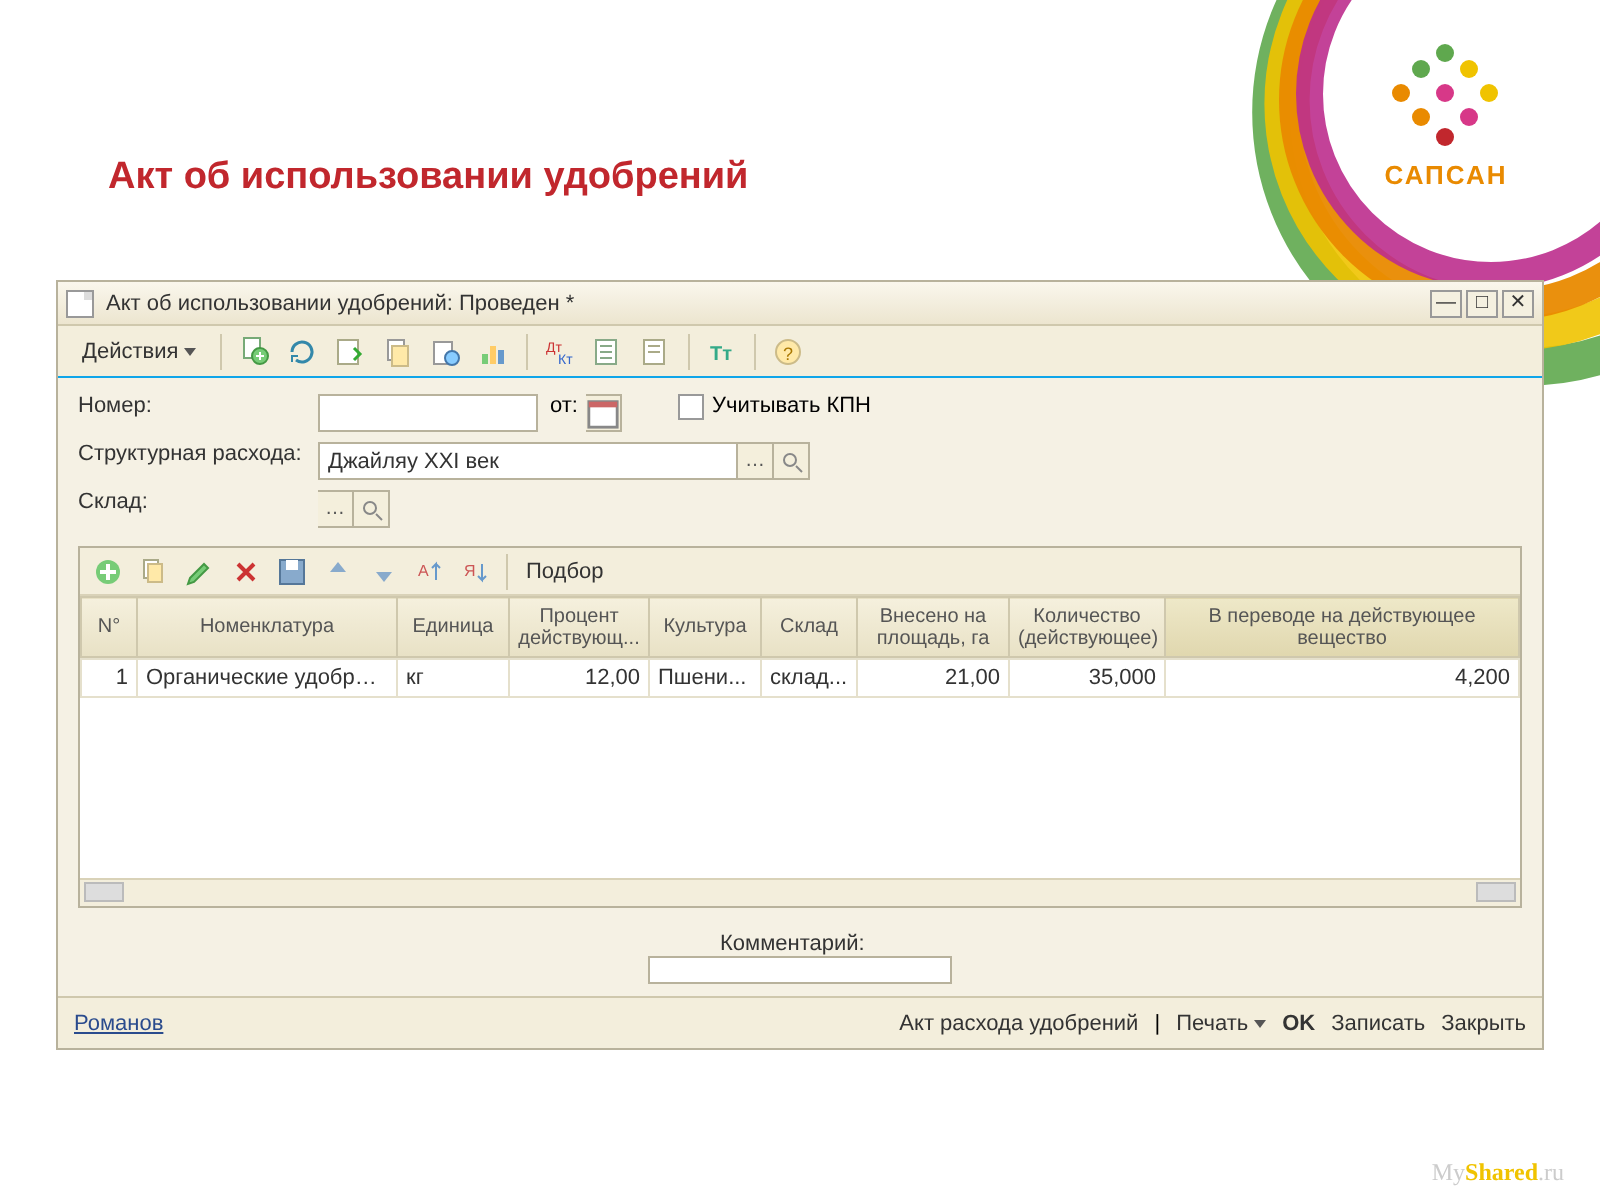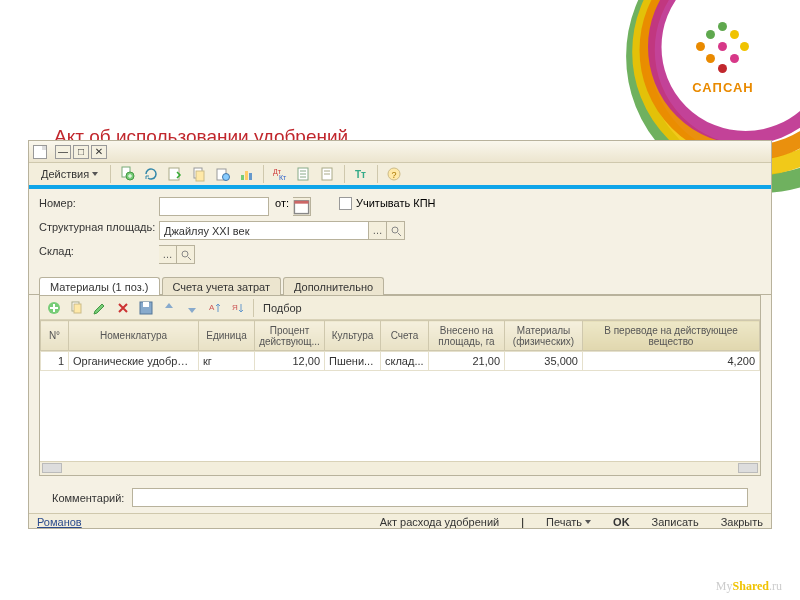--- a/index.html
+++ b/index.html
@@ -12,32 +12,32 @@
   .arc.a2 { border-color: #f0c300; transform: scale(0.95) translate(6px,2px); opacity:.9;}
   .arc.a3 { border-color: #e98a00; transform: scale(0.85); opacity:.95;}
   .arc.a4 { border-color: #bc2e8d; transform: scale(0.75) translate(-6px,-4px); opacity:.9;}
 
   
   .logo { position: absolute; top: 22px; right: 42px; text-align: center; z-index: 2; }
   .logo .dots { width: 70px; height: 56px; position: relative; margin: 0 auto; }
   .dot { position: absolute; width: 9px; height: 9px; border-radius: 50%; }
   .logo-text { color: #e98a00; font-weight: bold; font-size: 13px; letter-spacing: 1px; margin-top: 2px; }
 
-  .page-title { position: absolute; top: 78px; left: 54px; color: #c1272d; font-size: 19px; font-weight: normal; z-index: 2; margin-top: 48px; }
+  .page-title { position: absolute; top: 78px; left: 54px; color: #c1272d; font-size: 19px; font-weight: bold; z-index: 2; }
 
   
   .window { position: absolute; top: 140px; left: 28px; width: 744px; background: #f5f1e4; border: 1px solid #b8b29c; z-index: 2; }
   .titlebar { display: flex; align-items: center; height: 22px; background: linear-gradient(#faf7ed,#ece5cf); border-bottom: 1px solid #cfc8ad; padding: 0 4px; }
   .titlebar .doc-icon { width:14px; height:14px; background:#fff; border:1px solid #999; margin-right:6px; position:relative;}
   .titlebar .doc-icon::after{content:"";position:absolute;top:0;right:0;width:4px;height:4px;background:#ddd;}
   .titlebar .title { flex:1; color:#333; }
   .win-btn { width:16px; height:14px; margin-left:2px; border:1px solid #999; background:#f4f0e0; display:flex; align-items:center; justify-content:center; cursor:pointer; }
   .win-btn span{font-size:10px; line-height:1; color:#333;}
 
-  .menubar, .rowbar { display:flex; align-items:center; height:26px; padding:0 6px; gap:4px; border-bottom:4px solid #0ea5e9; background:#f3eedc;}
+  .menubar, .rowbar { display:flex; align-items:center; height:26px; padding:0 6px; gap:4px; border-bottom:1px solid #0ea5e9; background:#f3eedc;}
   .menu-btn { display:flex; align-items:center; gap:3px; padding:2px 6px; color:#333; cursor:pointer; }
   .caret-down { width:0;height:0;border-left:3px solid transparent;border-right:3px solid transparent;border-top:4px solid #555; display:inline-block;}
   .sep { width:1px; height:18px; background:#cfc8ad; margin:0 2px; }
   .tb-icon { width:20px; height:20px; border:1px solid transparent; border-radius:2px; display:flex; align-items:center; justify-content:center; cursor:pointer; }
   .tb-icon svg{ width:16px; height:16px; }
 
   .form-area { padding:8px 10px 4px; background:#f5f1e4; }
   .form-row { display:flex; align-items:flex-start; margin-bottom:4px; height:20px;}
   .form-row label { width:120px; color:#333; }
   .input { height:19px; border:1px solid #b8b29c; background:#fff; padding:0 4px; font-size:11px; color:#333;}
@@ -54,27 +54,27 @@
   .grid-toolbar .label{ color:#333; padding:0 4px; cursor:pointer;}
   table.grid { width:100%; border-collapse:collapse; table-layout:fixed; }
   table.grid th { background:linear-gradient(#f5f0dd,#e8e1c5); border:1px solid #cfc8ad; font-weight:normal; color:#555; padding:3px 4px; font-size:10px; height:30px;}
   table.grid th.sel { background:linear-gradient(#eee8c8,#e0d7ae);}
   table.grid td { border:1px solid #e5e0cc; padding:3px 4px; color:#333; height:18px; white-space:nowrap; overflow:hidden; text-overflow:ellipsis;}
   .grid-body { height:110px; overflow:auto; background:#fff;}
   .num { text-align:right; }
   .scroll-placeholder{height:14px; background:#f3eedc; border-top:1px solid #d9d2b8; display:flex; justify-content:space-between; padding:0 2px;}
   .scroll-placeholder .thumb{width:20px;height:10px;background:#ddd;border:1px solid #bbb;margin-top:1px;}
 
-  .comment-row{ display:flex; align-items:center; padding:6px 23px; background:#f5f1e4;}
+  .comment-row{ display:flex; align-items:center; padding:6px 10px; background:#f5f1e4;flex-direction:column;}
   .comment-row label{ width:80px; color:#333;}
   .comment-row .input{ flex:1; }
 
-  .status-bar { display:flex; align-items:flex-end; height:15px; border-top:1px solid #cfc8ad; padding:0 8px; background:#f3eedc;}
+  .status-bar { display:flex; align-items:center; height:26px; border-top:1px solid #cfc8ad; padding:0 8px; background:#f3eedc;}
   .status-bar .user { color:#2a4b8d; text-decoration:underline; cursor:pointer;}
-  .status-bar .right { margin-left:auto; display:flex; gap:22px; align-items:center;}
+  .status-bar .right { margin-left:auto; display:flex; gap:8px; align-items:center;}
   .status-bar .btn { display:flex; align-items:center; gap:3px; cursor:pointer; color:#333;}
   .status-bar .btn.ok{ font-weight:bold;}
 
   .watermark { position:absolute; bottom:6px; right:18px; font-size:12px; color:#ccc; font-family:Georgia,serif; z-index:1;}
   .watermark b{color:#f0c300;}
 </style>
 </head>
 <body>
 
 <div class="arcs">
@@ -97,20 +97,21 @@
     <span class="dot" style="left:30px;top:42px;background:#c1272d"></span>
   </div>
   <div class="logo-text">САПСАН</div>
 </div>
 
 <div class="page-title">Акт об использовании удобрений</div>
 
 <div class="window">
   <div class="titlebar">
     <span class="doc-icon"></span>
+    <span class="title">Акт об использовании удобрений: Проведен *</span>
     <div class="win-btn">
         <span>—</span>
       </div>
     <div class="win-btn">
         <span>□</span>
       </div>
     <div class="win-btn">
         <span>✕</span>
       </div>
   </div>
@@ -202,21 +203,21 @@
           <svg viewBox="0 0 12 12">
             <rect x="1" y="2" width="10" height="9" fill="#fff" stroke="#888"></rect>
             <rect x="1" y="2" width="10" height="2" fill="#c66"></rect>
           </svg>
         </div>
       <span style="width:28px"></span>
       <span class="checkbox"></span>
       <span>Учитывать КПН</span>
     </div>
     <div class="form-row">
-      <label>Структурная площадь:</label>
+      <label>Структурная расхода:</label>
       <input class="input" style="width: 210px;" value="Джайляу XXI век">
       <div class="lookup-btn">…</div>
       <div class="lookup-btn mag-btn" style="border-left:none">
           <svg viewBox="0 0 12 12">
             <circle cx="5" cy="5" r="3" fill="none" stroke="#888"></circle>
             <path d="M8 8l3 3" stroke="#888"></path>
           </svg>
         </div>
     </div>
     <div class="form-row">
@@ -224,25 +225,20 @@
       <div class="lookup-btn">…</div>
       <div class="lookup-btn mag-btn" style="border-left:none">
           <svg viewBox="0 0 12 12">
             <circle cx="5" cy="5" r="3" fill="none" stroke="#888"></circle>
             <path d="M8 8l3 3" stroke="#888"></path>
           </svg>
         </div>
     </div>
   </div>
 
-  <div class="tabs">
-    <div class="tab active">Материалы (1 поз.)</div>
-    <div class="tab">Счета учета затрат</div>
-    <div class="tab">Дополнительно</div>
-  </div>
 
   <div class="grid-wrap">
     <div class="grid-toolbar">
       <div class="tb-icon">
           <svg viewBox="0 0 16 16">
             <circle cx="8" cy="8" r="6" fill="#7c7"></circle>
             <path d="M8 4v8M4 8h8" stroke="#fff" stroke-width="2"></path>
           </svg>
         </div>
       <div class="tb-icon">
@@ -304,23 +300,23 @@
           <col style="width:78px">
           <col>
       </colgroup>
       <thead>
         <tr>
           <th>N°</th>
           <th>Номенклатура</th>
           <th>Единица</th>
           <th>Процент действующ...</th>
           <th>Культура</th>
-          <th>Счета</th>
+          <th>Склад</th>
           <th>Внесено на площадь, га</th>
-          <th>Материалы (физических)</th>
+          <th>Количество (действующее)</th>
           <th class="sel">В переводе на действующее вещество</th>
         </tr>
       </thead>
     </table>
     <div class="grid-body">
       <table class="grid">
         <colgroup>
           <col style="width:28px">
             <col style="width:130px">
             <col style="width:56px">

